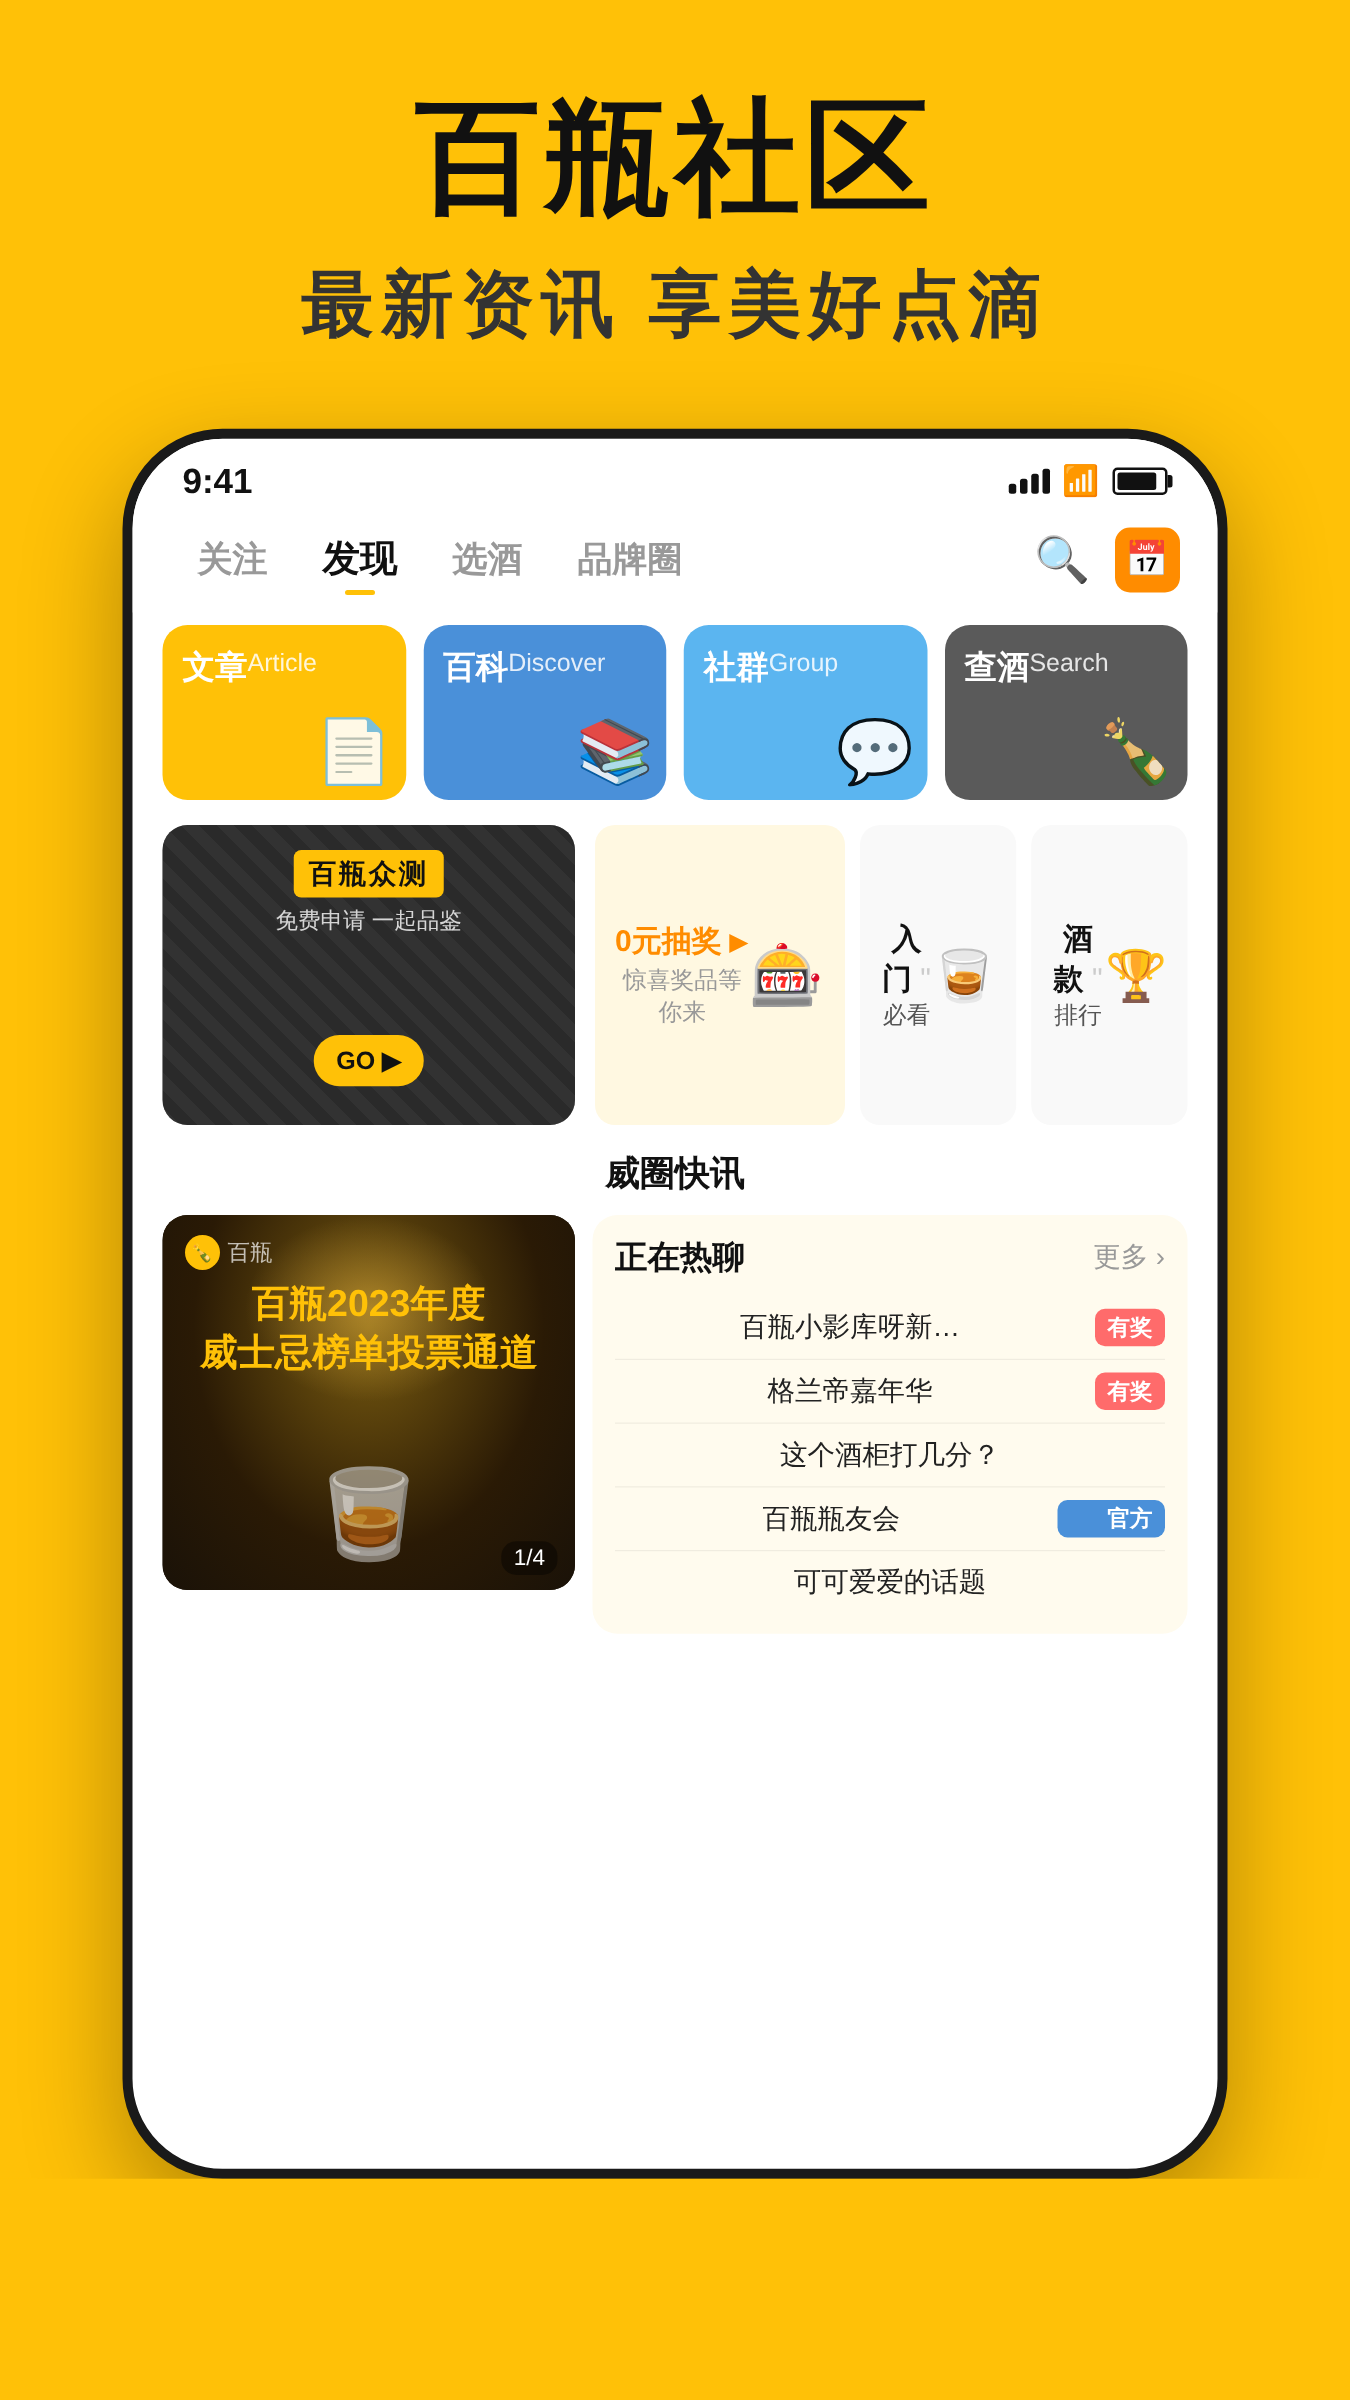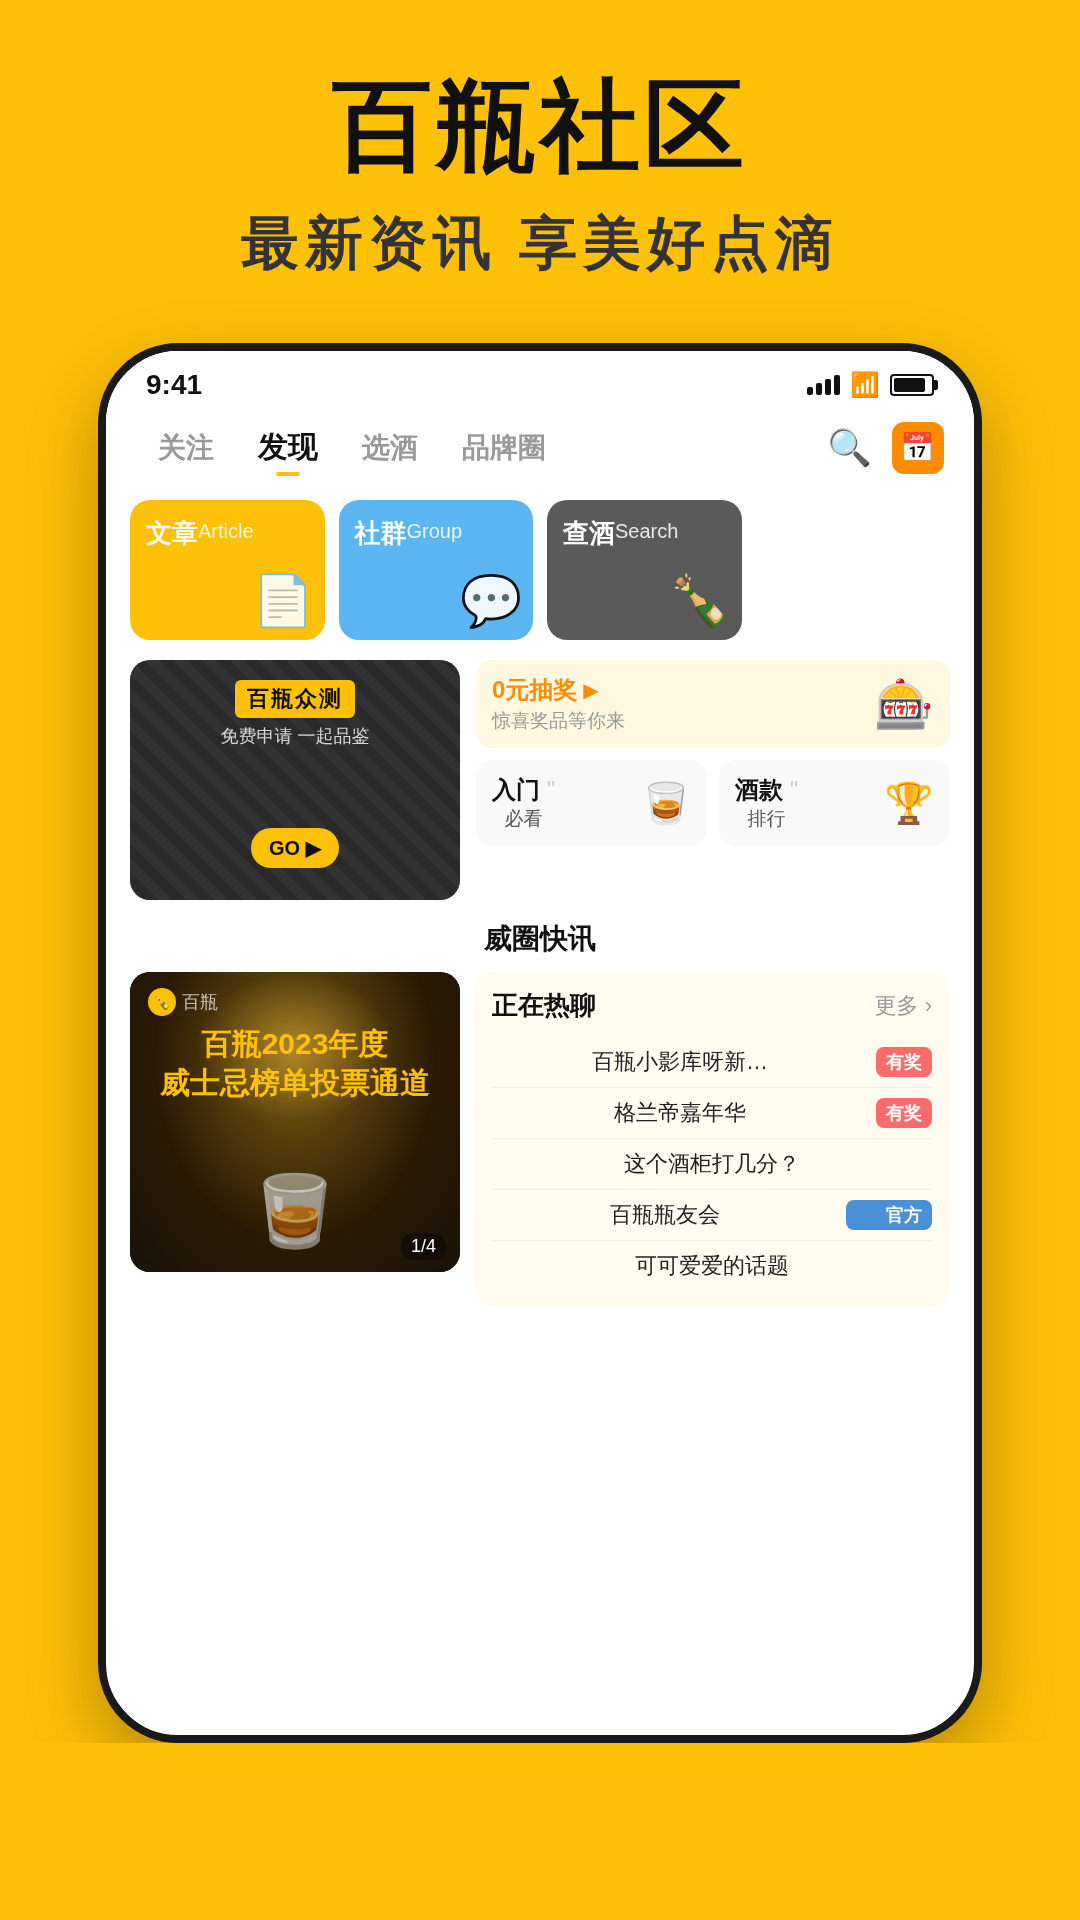--- a/index.html
+++ b/index.html
@@ -287,21 +287,21 @@
       font-size: 20px;
       font-weight: 700;
       padding: 8px 18px;
       border-radius: 30px;
       margin-top: 80px;
       cursor: pointer;
     }
     .side-cards {
       flex: 1;
       display: flex;
-      flex-direction: column;
+      flex-direction: row;
       gap: 12px;
     }
     .side-card {
       background: #f9f9f9;
       border-radius: 16px;
       padding: 14px 16px;
       display: flex;
       align-items: center;
       justify-content: space-between;
       cursor: pointer;
@@ -498,20 +498,25 @@
           </div>
         </div>
       </div>
 
       <div class="category-grid">
         <div class="cat-card yellow">
           <span class="cat-name">文章</span>
           <span class="cat-name-en">Article</span>
           <span class="cat-icon">📄</span>
         </div>
+        <div class="cat-card blue">
+          <span class="cat-name">百科</span>
+          <span class="cat-name-en">Discover</span>
+          <span class="cat-icon">📚</span>
+        </div>
         <div class="cat-card light-blue">
           <span class="cat-name">社群</span>
           <span class="cat-name-en">Group</span>
           <span class="cat-icon">💬</span>
         </div>
         <div class="cat-card dark">
           <span class="cat-name">查酒</span>
           <span class="cat-name-en">Search</span>
           <span class="cat-icon">🍾</span>
         </div>

